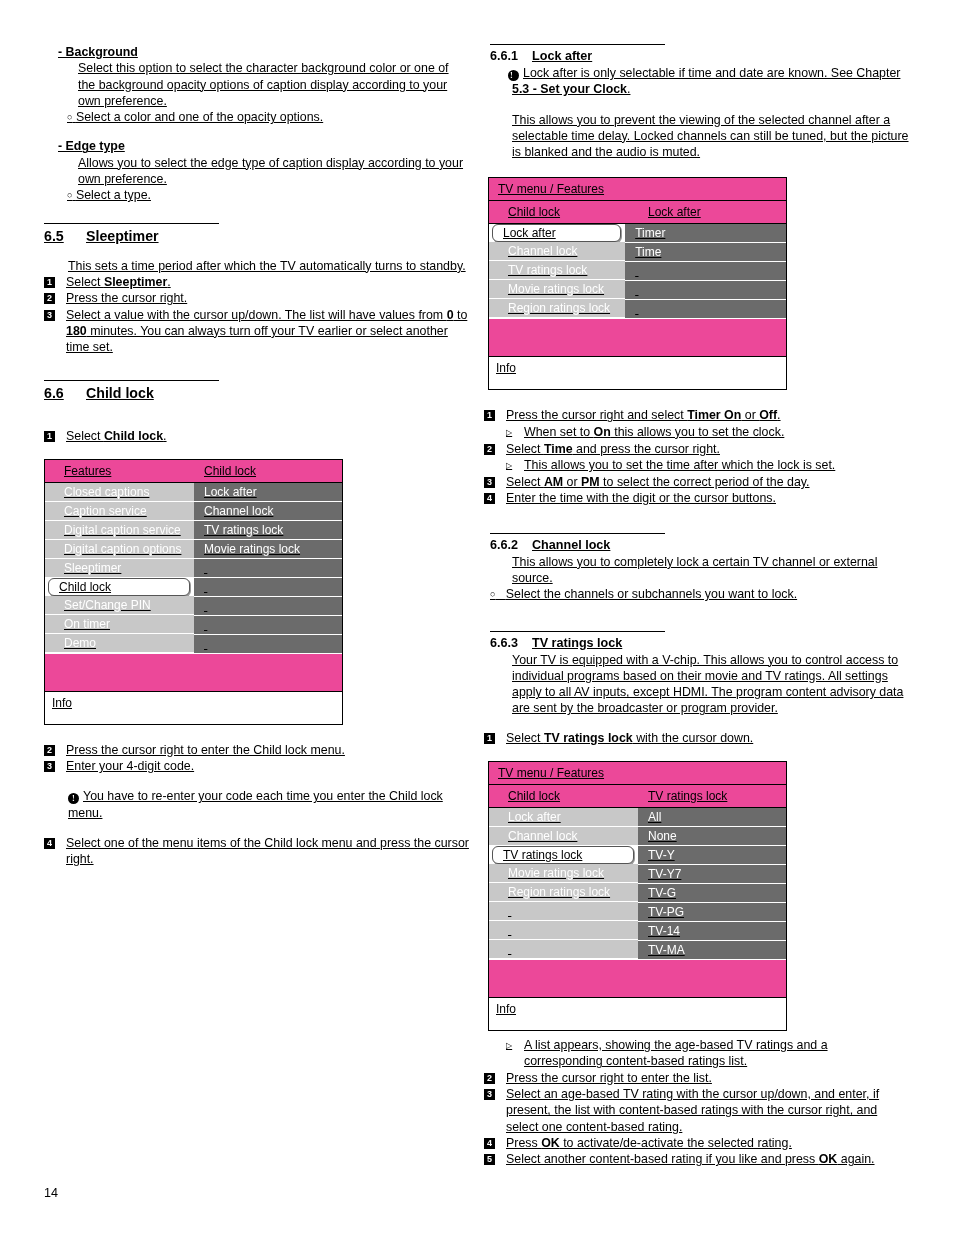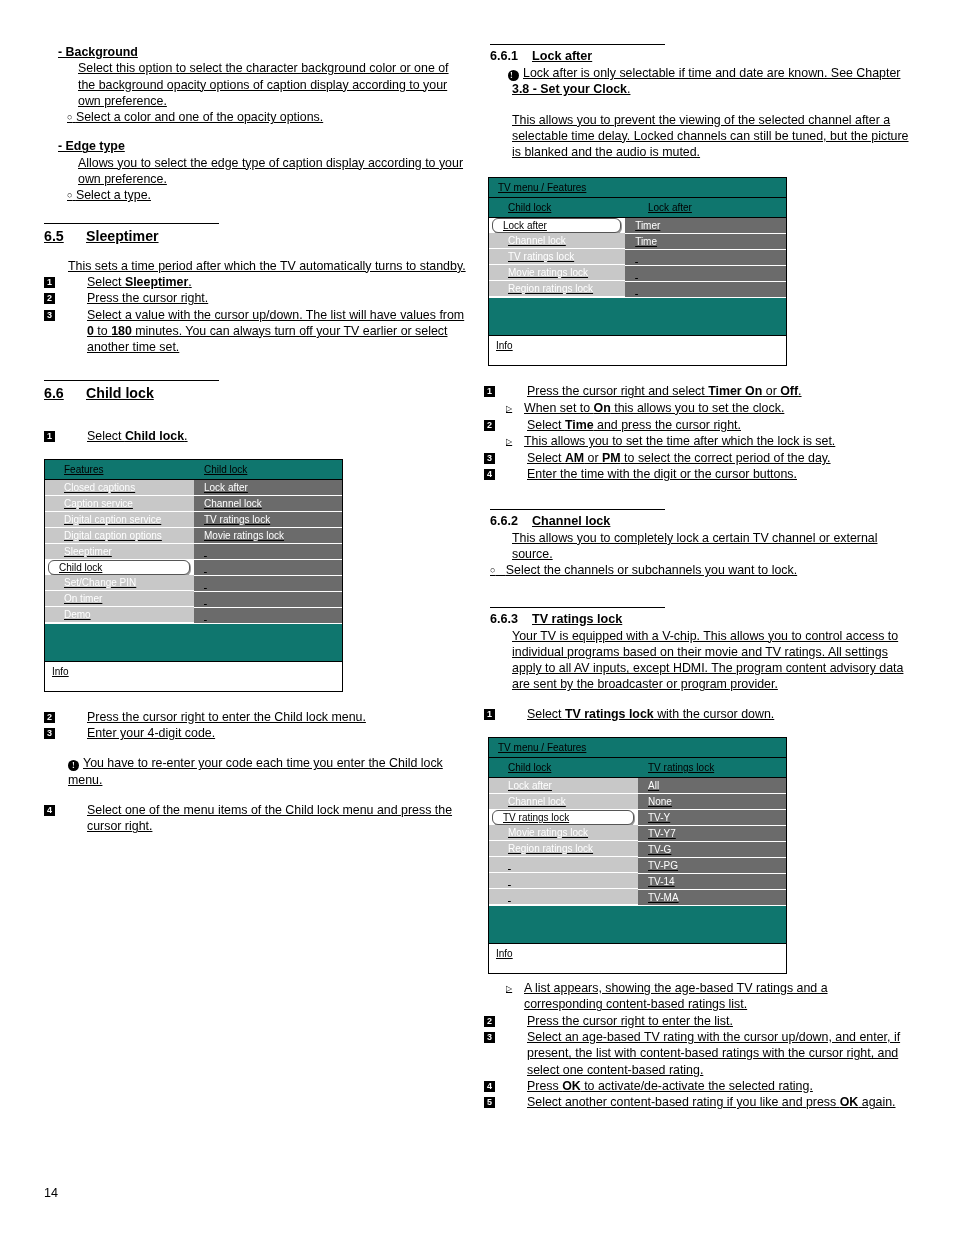--- a/index.html
+++ b/index.html
@@ -101,21 +101,21 @@
     height: 11px;
     background: #000;
     color: #fff;
     font-size: 9px;
     font-weight: bold;
     line-height: 11px;
     text-align: center;
     margin-top: 3px;
     margin-right: 11px;
   }
-  .steptext { flex: 1; margin-left: 21px; }
+  .steptext { flex: 1; }
 
   .subnote {
     display: flex;
     font-size: 12.4px;
     line-height: 16.3px;
     margin-left: 22px;
   }
   .subnote .tri {
     flex: none;
     width: 18px;
@@ -143,22 +143,22 @@
     line-height: 11px;
     text-align: center;
     vertical-align: -1px;
     margin-right: 4px;
     font-family: "Liberation Serif", serif;
   }
 
   
   .tvmenu {
     border: 1.4px solid #000;
-    background: #0f766e;
-    font-size: 10px;
+    background: #ec4899;
+    font-size: 12px;
     box-sizing: border-box;
   }
   .tv-title {
     padding: 4px 0 4px 9px;
     border-bottom: 1.1px solid #000;
     color: #000;
   }
   .tv-subrow {
     display: flex;
     border-bottom: 1.4px solid #000;
@@ -321,21 +321,21 @@
       </div>
   </div>
 
   <div class="col col-right">
 
     <div class="subrule"></div>
     <div class="subhead">
       <span class="n2">6.6.1</span><span>Lock after</span>
     </div>
     <div class="note" style="margin-left:28px;text-indent:-4px">
-      <span class="bang">!</span><span id="la-note">Lock after is only selectable if time and date are known. See Chapter <b>3.8 - Set your Clock</b>.</span>
+      <span class="bang">!</span><span id="la-note">Lock after is only selectable if time and date are known. See Chapter <b>5.3 - Set your Clock</b>.</span>
     </div>
     <div style="height:14px"></div>
     <div class="para" style="margin-left:28px">This allows you to prevent the viewing of the selected channel after a selectable time delay. Locked channels can still be tuned, but the picture is blanked and the audio is muted.</div>
 
     <div style="height:17px"></div>
     <div class="tvmenu" style="width:299px;margin-left:4px">
       <div class="tv-title">TV menu / Features</div>
       <div class="tv-subrow">
         <div class="c1" style="width:149px">Child lock</div>
         <div class="c2" style="width:148px">Lock after</div>

